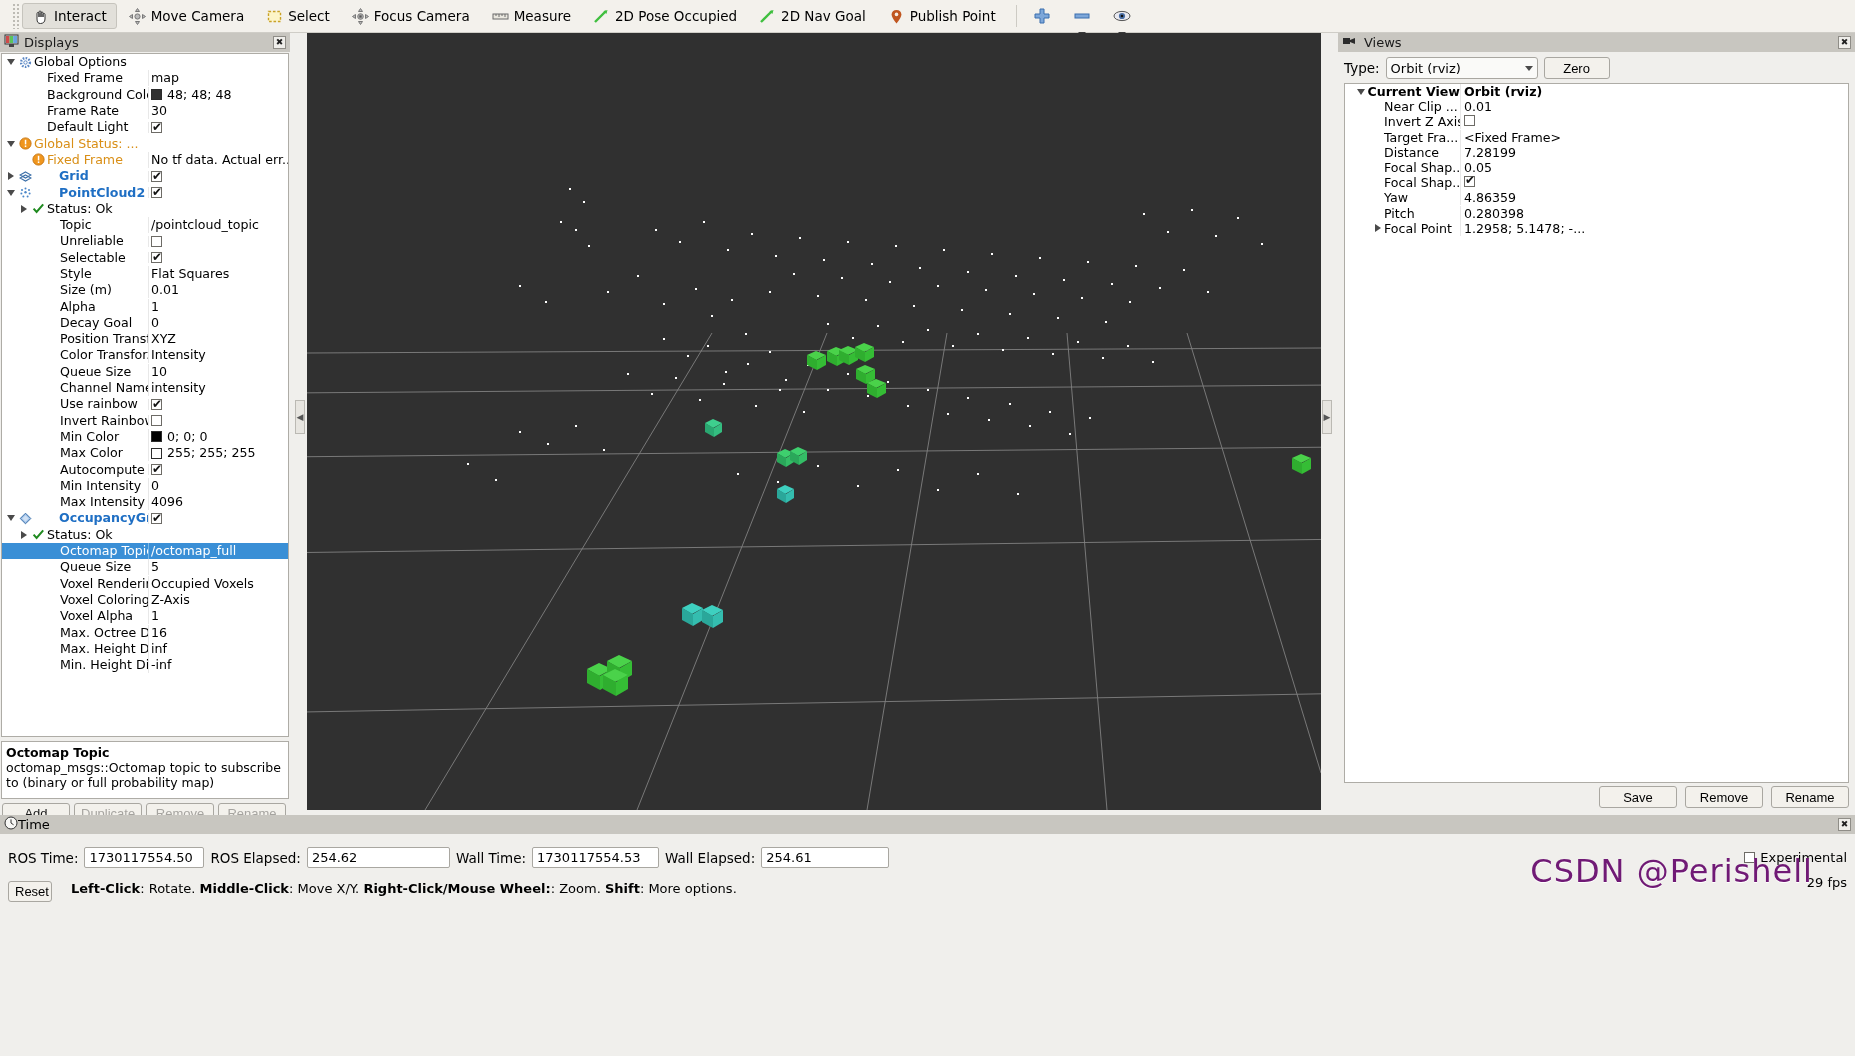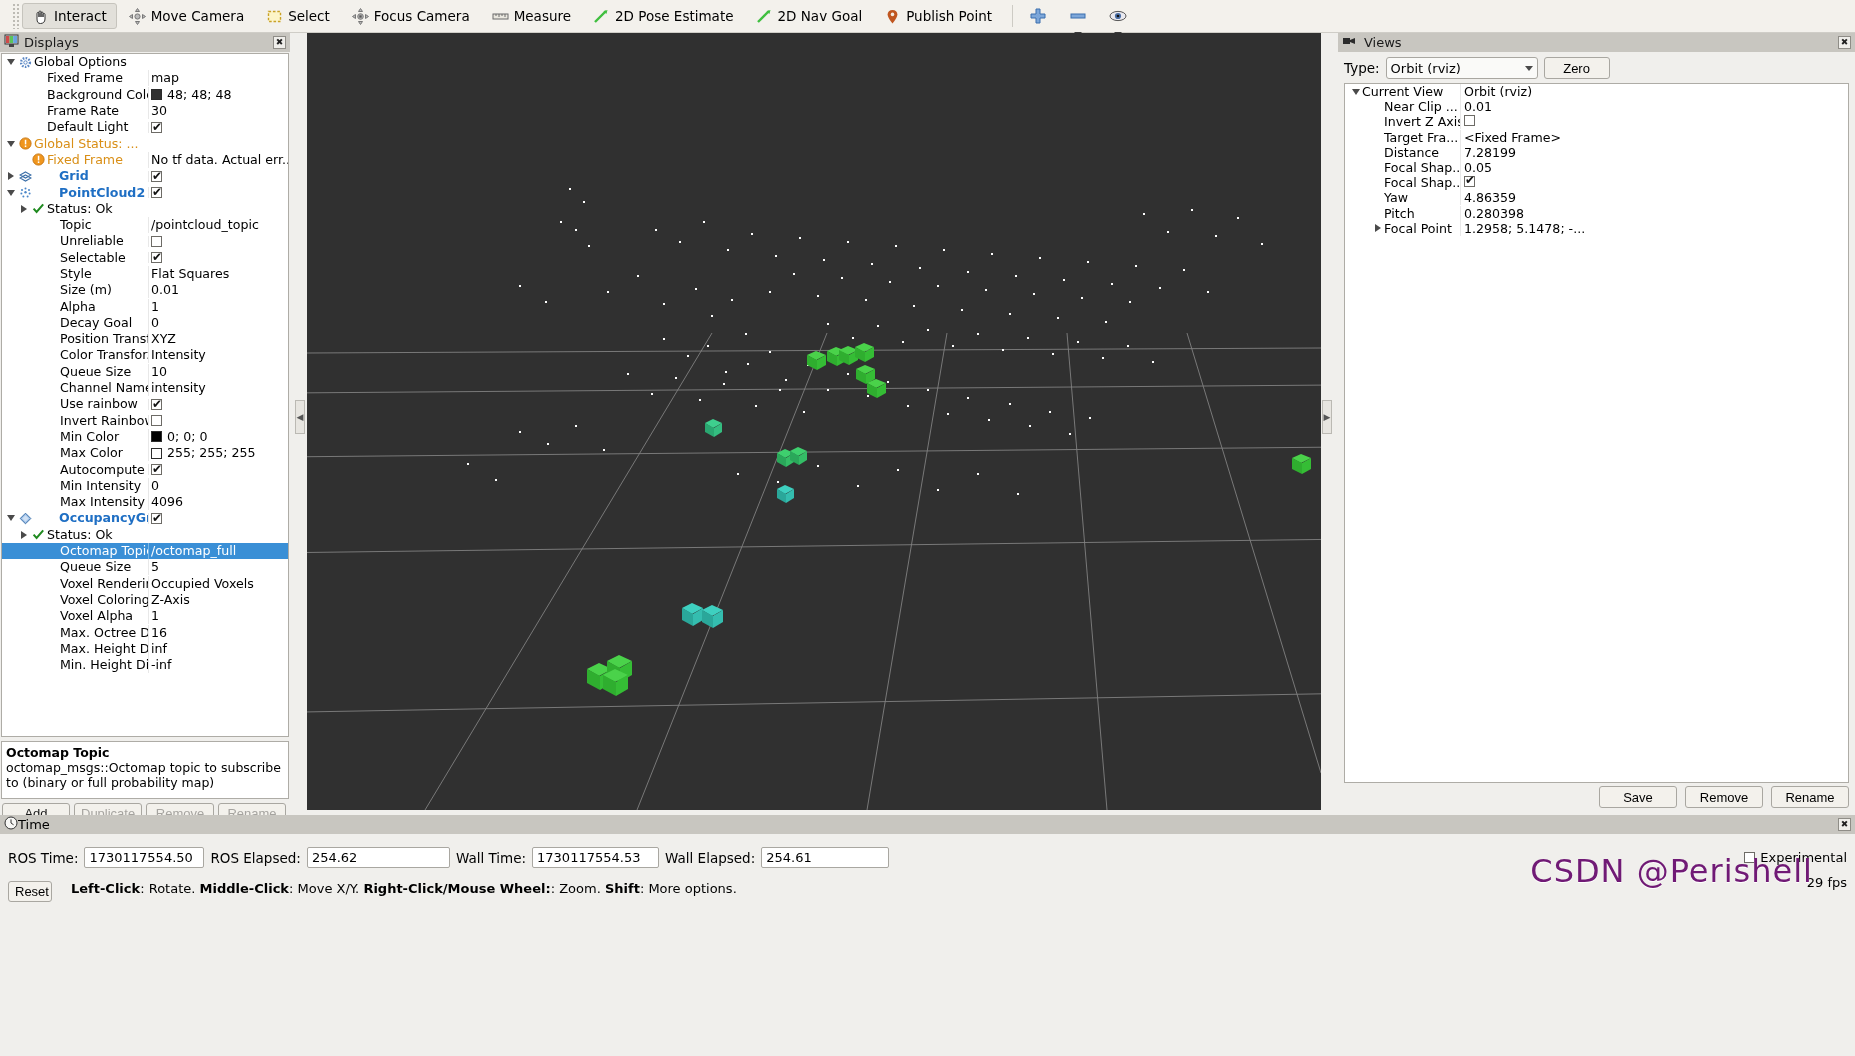--- a/index.html
+++ b/index.html
@@ -106,21 +106,21 @@
   }
   .combo .cb-arrow { margin-left:auto; width:0;height:0;border-left:4px solid transparent;border-right:4px solid transparent;border-top:5px solid #4a4a4a; }
   .vbtn { height:22px; min-width:66px; padding:0 12px; background:#f3f1ec; border:1px solid #a9a7a1; border-radius:3px; font-size:13px; cursor:pointer; }
   #views-tree {
     position:absolute; left:6px; top:50px; width:505px; height:700px; background:#fff;
     border:1px solid #aeaca6; overflow:hidden;
   }
   .vrow { display:flex; height:15.2px; align-items:center; font-size:12.6px; line-height:15px; }
   .vname { width:115px; display:flex; align-items:center; overflow:hidden; white-space:nowrap; }
   .vval { flex:1; padding-left:3px; border-left:1px solid #e8e8e8; overflow:hidden; white-space:nowrap; }
-  .vrow.hdr .vname, .vrow.hdr .vval { font-weight:normal; }
+  .vrow.hdr .vname, .vrow.hdr .vval { font-weight:bold;justify-content:flex-end; }
   #views-btns { position:absolute; right:6px; top:753px; display:flex; gap:8px; }
   .vb2 { width:78px; height:22px; background:#f3f1ec; border:1px solid #a9a7a1; border-radius:3px; font-size:13px; cursor:pointer; }
 
   
   #timepanel { position:absolute; left:0; top:815px; width:1855px; height:241px; background:#f0efec; }
   #time-title { height:19px; background:#c8c6c0; display:flex; align-items:center; padding:0 4px; font-size:13px; }
   #time-row { position:absolute; left:8px; top:32px; display:flex; align-items:center; gap:6px; }
   .tfield-lab { font-size:13.5px; }
   .tfield {
     height:21px; background:#fff; border:1px solid #a9a7a1; border-radius:2px;
@@ -198,21 +198,21 @@
     <span>Measure</span>
   </div>
 
   <div class="tb-btn">
     <span class="tb-ic">
       <svg width="17" height="17" viewBox="0 0 17 17">
           <path d="M2 14 L13 3" stroke="#3fbf3f" stroke-width="2.4"></path>
           <path d="M14.5 2 L10.5 3.2 L13.4 6z" fill="#3fbf3f"></path>
         </svg>
     </span>
-    <span>2D Pose Estimate</span>
+    <span>2D Pose Occupied</span>
   </div>
 
   <div class="tb-btn">
     <span class="tb-ic">
       <svg width="17" height="17" viewBox="0 0 17 17">
           <path d="M2 14 L13 3" stroke="#3fbf3f" stroke-width="2.4"></path>
           <path d="M14.5 2 L10.5 3.2 L13.4 6z" fill="#3fbf3f"></path>
         </svg>
     </span>
     <span>2D Nav Goal</span>

